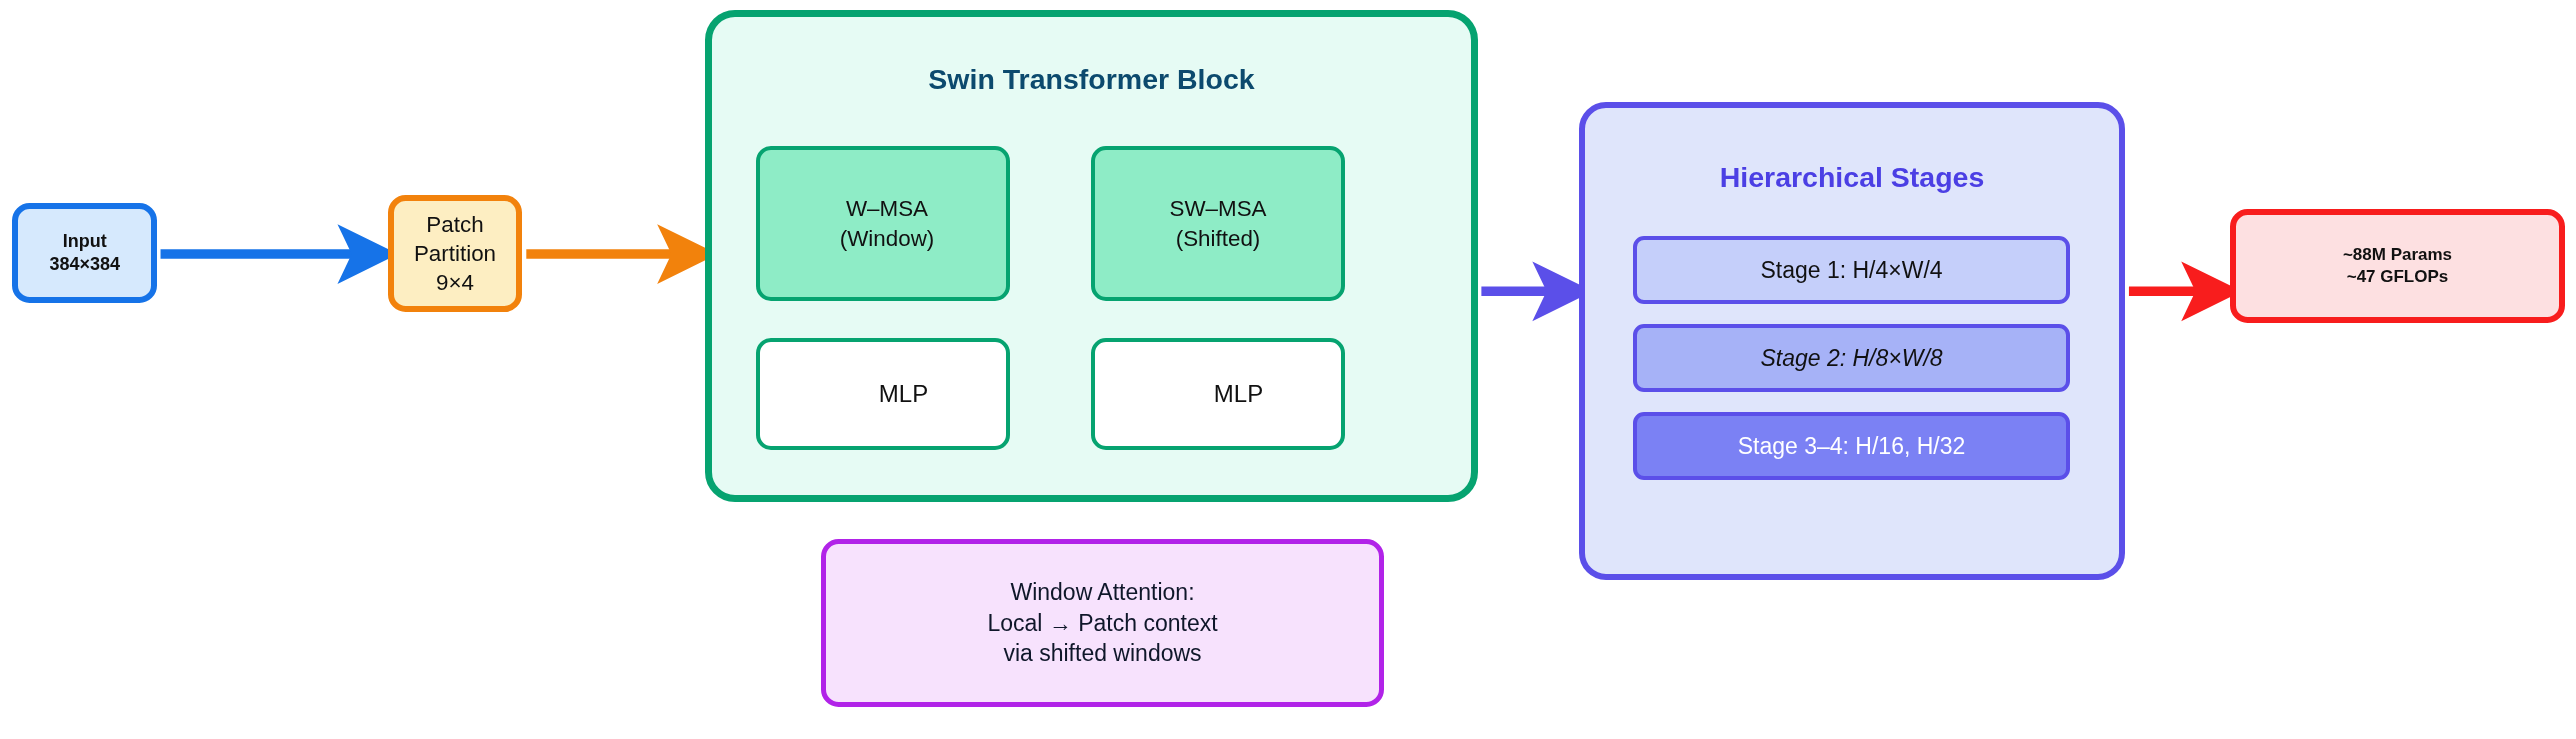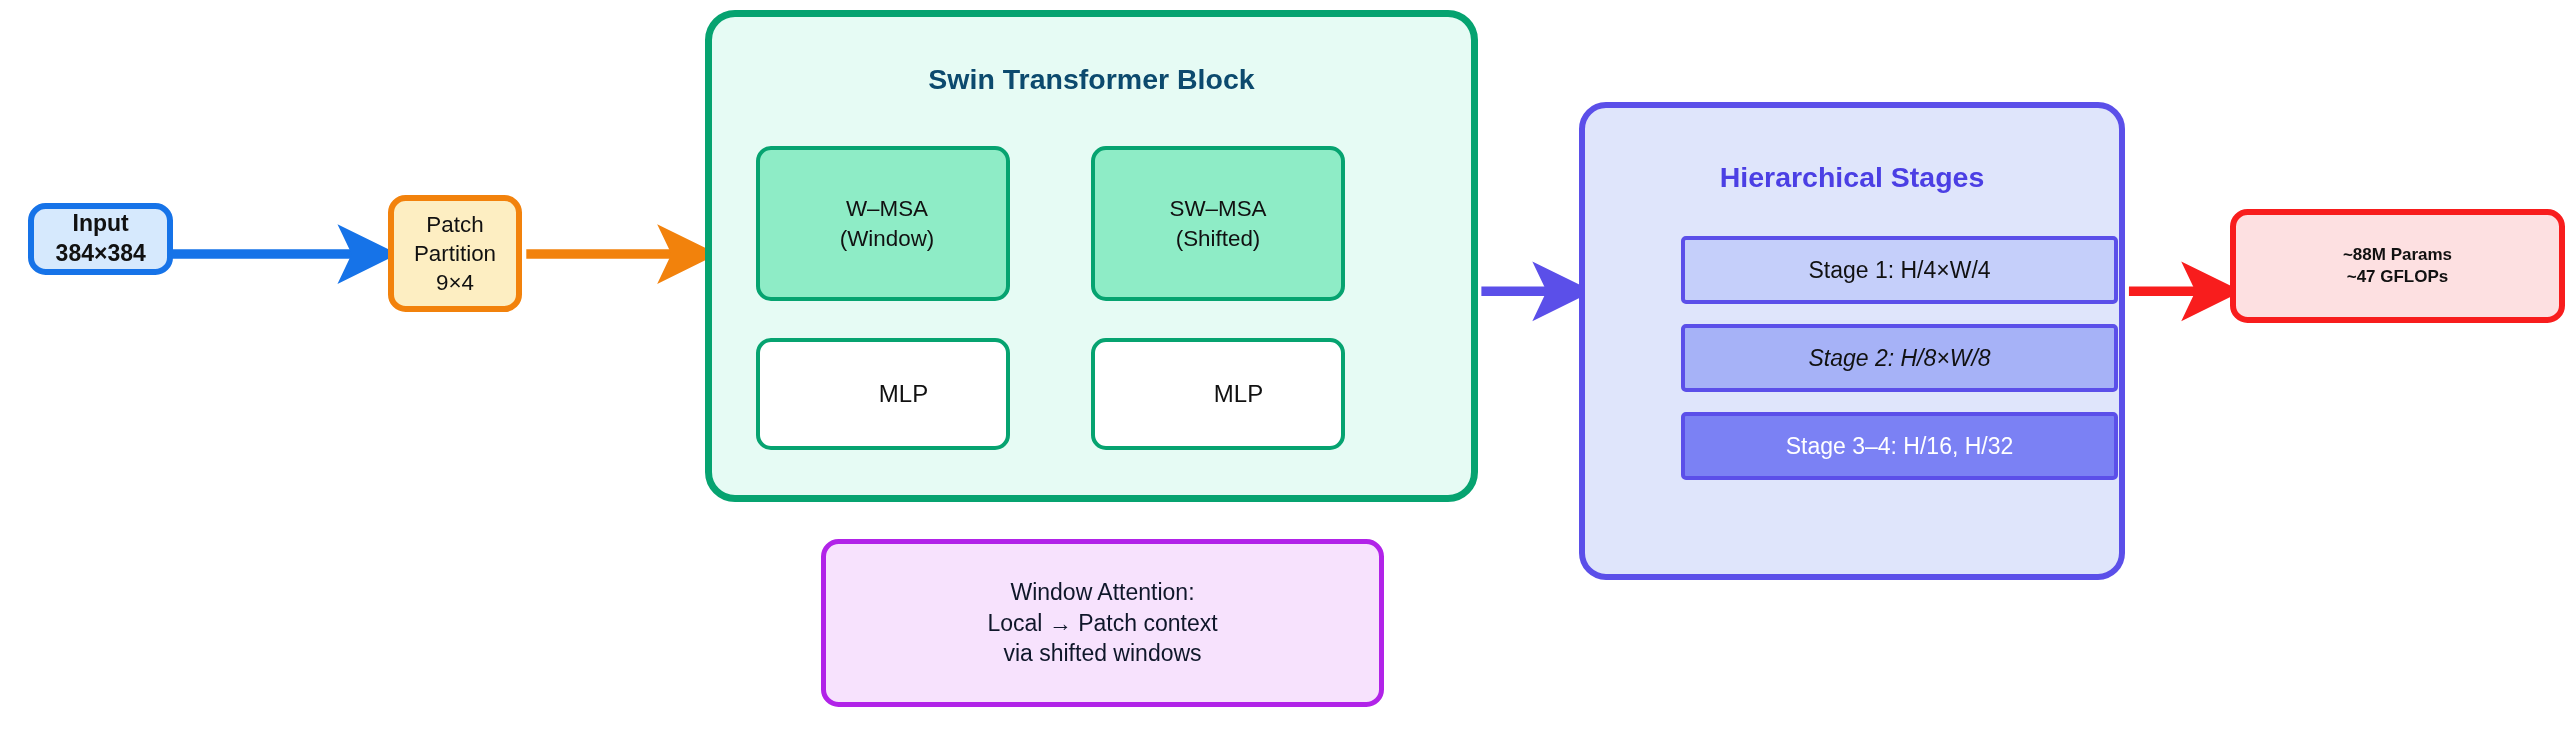--- a/index.html
+++ b/index.html
@@ -21,28 +21,27 @@
     flex-direction:column;
     align-items:center;
     justify-content:center;
     text-align:center;
     color:#111111;
   }
   .ln{display:block;white-space:nowrap;}
 
   
   #input-box{
-    left:12.2px; top:203px; width:145px; height:72px;
+    left:12.2px; top:203px; width:145px; height:100px;
     background:#d6e9fd;
     border:6.1px solid #1673e8;
     border-radius:17.6px;
-    font-size:23px;
+    font-size:18px;
     font-weight:bold;
     line-height:1.30;
-    margin-left:16px;
   }
 
   
   #patch-box{
     left:388px; top:195px; width:134px; height:117px;
     background:#fdeec2;
     border:6.1px solid #f2820c;
     border-radius:17.6px;
     font-size:22.4px;
     font-weight:normal;
@@ -123,24 +122,23 @@
     text-align:center;
   }
   .stage-row{
     position:absolute;
     box-sizing:border-box;
     display:flex;align-items:center;justify-content:center;
     left:1633px;
     width:437px;
     height:68px;
     border:4.7px solid #5b4fe9;
-    border-radius:5px;
+    border-radius:11px;
     font-size:23px;
     text-align:center;
-    margin-left:48px;
   }
   #stage-1{ top:236px; background:#c5cffa; color:#111; }
   #stage-2{ top:324px; background:#a6b2f7; color:#111;font-style:italic; }
   #stage-3{ top:412px; background:#7b81f4; color:#ffffff; }
 
   
   #params-box{
     left:2230px; top:209px; width:335px; height:114px;
     background:#fde0e1;
     border:6.1px solid #f81d1d;

